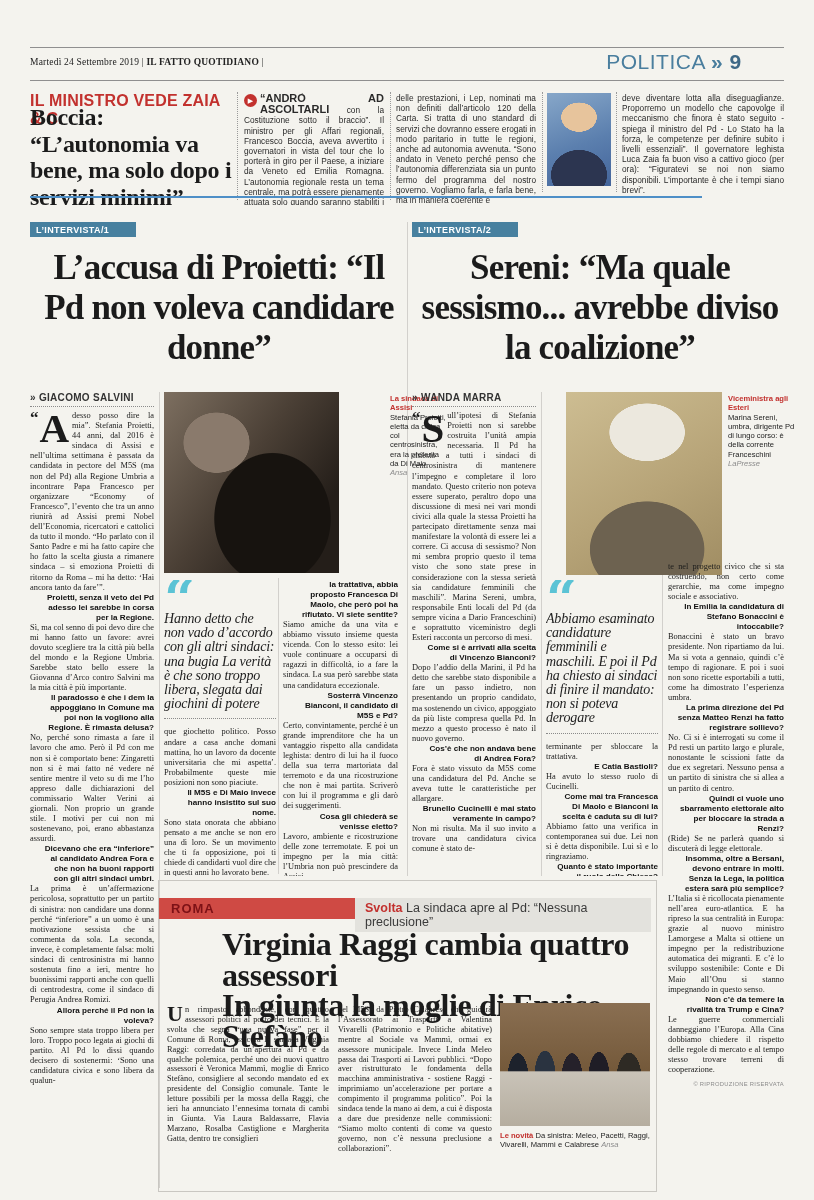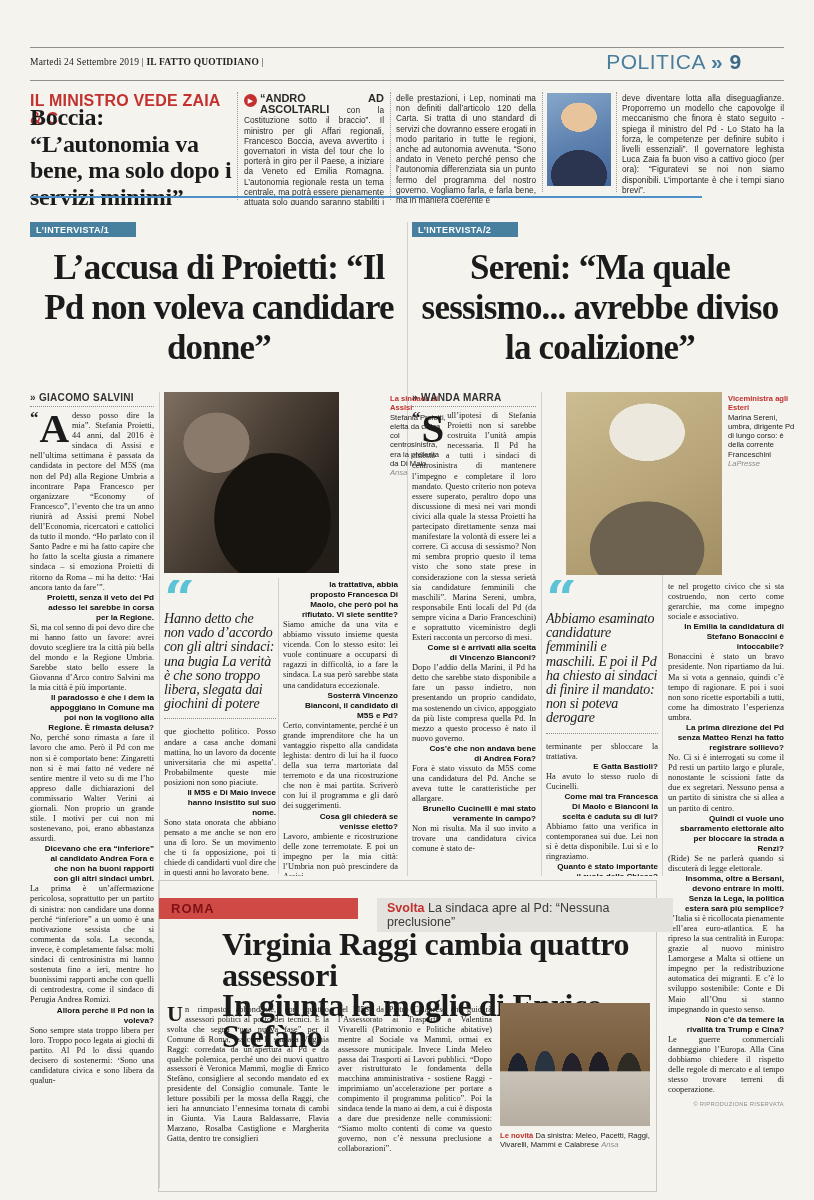--- a/index.html
+++ b/index.html
@@ -178,49 +178,49 @@
     <span class="ct">Viceministra agli Esteri</span><br>
     <span>Marina Sereni, umbra, dirigente Pd di lungo corso: è della corrente Franceschini</span><br>
     <span class="cr">LaPresse</span>
   </div>
   <div class="abs" style="left:546px;top:580px;width:112px;height:296px;overflow:hidden;">
     <div class="bq">“</div>
     <div class="pull">Abbiamo esaminato candidature femminili e maschili. E poi il Pd ha chiesto ai sindaci di finire il mandato: non si poteva derogare</div>
     <div class="dotrule"></div>
     <div class="bodycol" style="margin-top:8px;">
         <p class="p-a">terminante per sbloccare la trattativa.</p>
-        <p class="p-q">E Gatta Bastioli?</p>
+        <p class="p-q">E Catia Bastioli?</p>
         <p class="p-a">Ha avuto lo stesso ruolo di Cucinelli.</p>
         <p class="p-q">Come mai tra Francesca Di Maolo e Bianconi la scelta è caduta su di lui?</p>
         <p class="p-a">Abbiamo fatto una verifica in contemporanea sui due. Lei non si è detta disponibile. Lui sì e lo ringraziamo.</p>
         <p class="p-q">Quanto è stato importante il ruolo della Chiesa?</p>
         <p class="p-a">La componente cattolica è importante. E spero che il mondo cattolico sarà presen-</p>
       </div>
   </div>
-  <div class="abs bodycol" style="left:668px;top:562px;width:116px;height:608px;margin-top:20px;">
+  <div class="abs bodycol" style="left:668px;top:562px;width:116px;height:608px;">
     <div>
         <p class="p-a">te nel progetto civico che si sta costruendo, non certo come gerarchie, ma come impegno sociale e associativo.</p>
         <p class="p-q">In Emilia la candidatura di Stefano Bonaccini è intoccabile?</p>
         <p class="p-a">Bonaccini è stato un bravo presidente. Non ripartiamo da lui. Ma si vota a gennaio, quindi c’è tempo di ragionare. E poi i suoi non sono ricette esportabili a tutti, come ha dimostrato l’esperienza umbra.</p>
         <p class="p-q">La prima direzione del Pd senza Matteo Renzi ha fatto registrare sollievo?</p>
         <p class="p-a">No. Ci si è interrogati su come il Pd resti un partito largo e plurale, nonostante le scissioni fatte da due ex segretari. Nessuno pensa a un partito di sinistra che si allea a un partito di centro.</p>
         <p class="p-q">Quindi ci vuole uno sbarramento elettorale alto per bloccare la strada a Renzi?</p>
         <p class="p-a">(Ride) Se ne parlerà quando si discuterà di legge elettorale.</p>
         <p class="p-q">Insomma, oltre a Bersani, devono entrare in molti.</p>
         <p class="p-q">Senza la Lega, la politica estera sarà più semplice?</p>
         <p class="p-a">L’Italia si è ricollocata pienamente nell’area euro-atlantica. E ha ripreso la sua centralità in Europa: grazie al nuovo ministro Lamorgese a Malta si ottiene un impegno per la redistribuzione automatica dei migranti. E c’è lo sviluppo sostenibile: Conte e Di Maio all’Onu si stanno impegnando in questo senso.</p>
         <p class="p-q">Non c’è da temere la rivalità tra Trump e Cina?</p>
         <p class="p-a">Le guerre commerciali danneggiano l’Europa. Alla Cina dobbiamo chiedere il rispetto delle regole di mercato e al tempo stesso trovare terreni di cooperazione.</p>
       </div>
     <div class="sig">© RIPRODUZIONE RISERVATA</div>
   </div>
 
   <div class="abs romabox" style="left:158px;top:880px;width:497px;height:310px;"></div>
   <div class="abs romared" style="left:159px;top:898px;width:187px;">ROMA</div>
-  <div class="abs romagray" style="left:377px;top:898px;width:286px;"><span class="tag">Svolta</span><span> La sindaca apre al Pd: “Nessuna preclusione”</span></div>
+  <div class="abs romagray" style="left:355px;top:898px;width:286px;"><span class="tag">Svolta</span><span> La sindaca apre al Pd: “Nessuna preclusione”</span></div>
   <div class="abs romahead" style="left:222px;top:929px;width:430px;">
     <div>Virginia Raggi cambia quattro assessori</div>
     <div>In giunta la moglie di Enrico Stefàno</div>
   </div>
   <div class="abs romacol" style="left:167px;top:1005px;width:162px;height:176px;">
       <p class="p-lead"><span class="dc2">U</span>n rimpasto abbondante, con quattro assessori politici al posto dei tecnici. È la svolta che segna “una nuova fase” per il Comune di Roma, assicura la sindaca Virginia Raggi: corredata da un’apertura al Pd e da qualche polemica, perché uno dei nuovi quattro assessori è Veronica Mammì, moglie di Enrico Stefàno, consigliere al secondo mandato ed ex presidente del Consiglio comunale. Tante le letture possibili per la mossa della Raggi, che ieri ha annunciato l’ennesima tornata di cambi in Giunta. Via Laura Baldassarre, Flavia Marzano, Rosalba Castiglione e Margherita Gatta, dentro tre consiglieri</p>
     </div>
   <div class="abs romacol" style="left:338px;top:1005px;width:154px;height:176px;">
       <p class="p-a">del M5S: da Pietro Calabrese che guiderà l’Assessorato ai Trasporti a Valentina Vivarelli (Patrimonio e Politiche abitative) mentre al Sociale va Mammì, ormai ex assessore municipale. Invece Linda Meleo passa dai Trasporti ai Lavori pubblici. “Dopo aver ristrutturato le fondamenta della macchina amministrativa - sostiene Raggi - imprimiamo un’accelerazione per portare a compimento il programma politico”. Poi la sindaca tende la mano ai dem, a cui è disposta a dare due presidenze nelle commissioni: “Siamo molto contenti di come va questo governo, non c’è nessuna preclusione a collaborazioni”.</p>
     </div>

